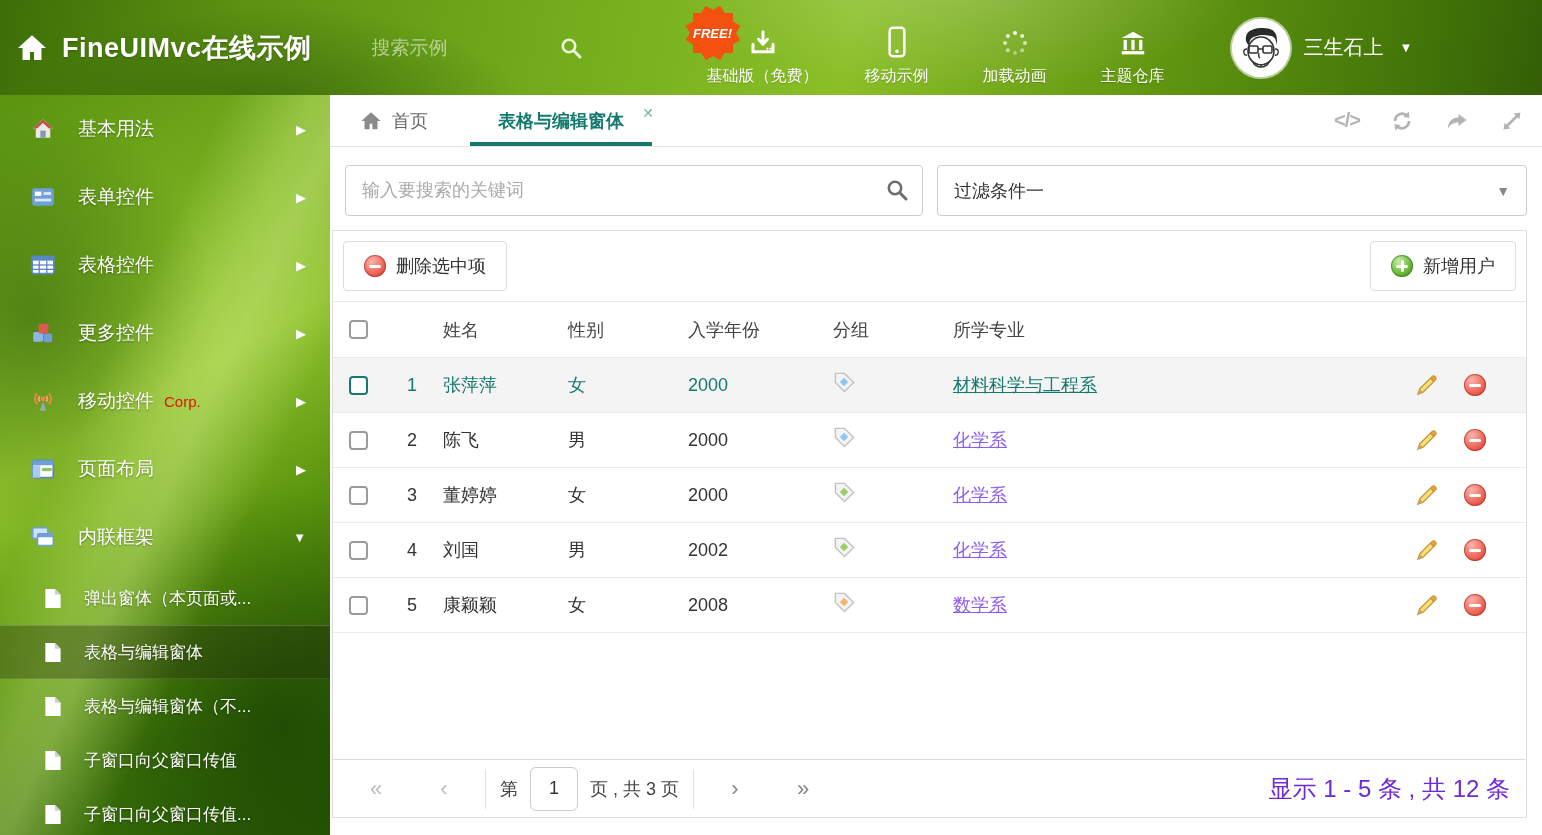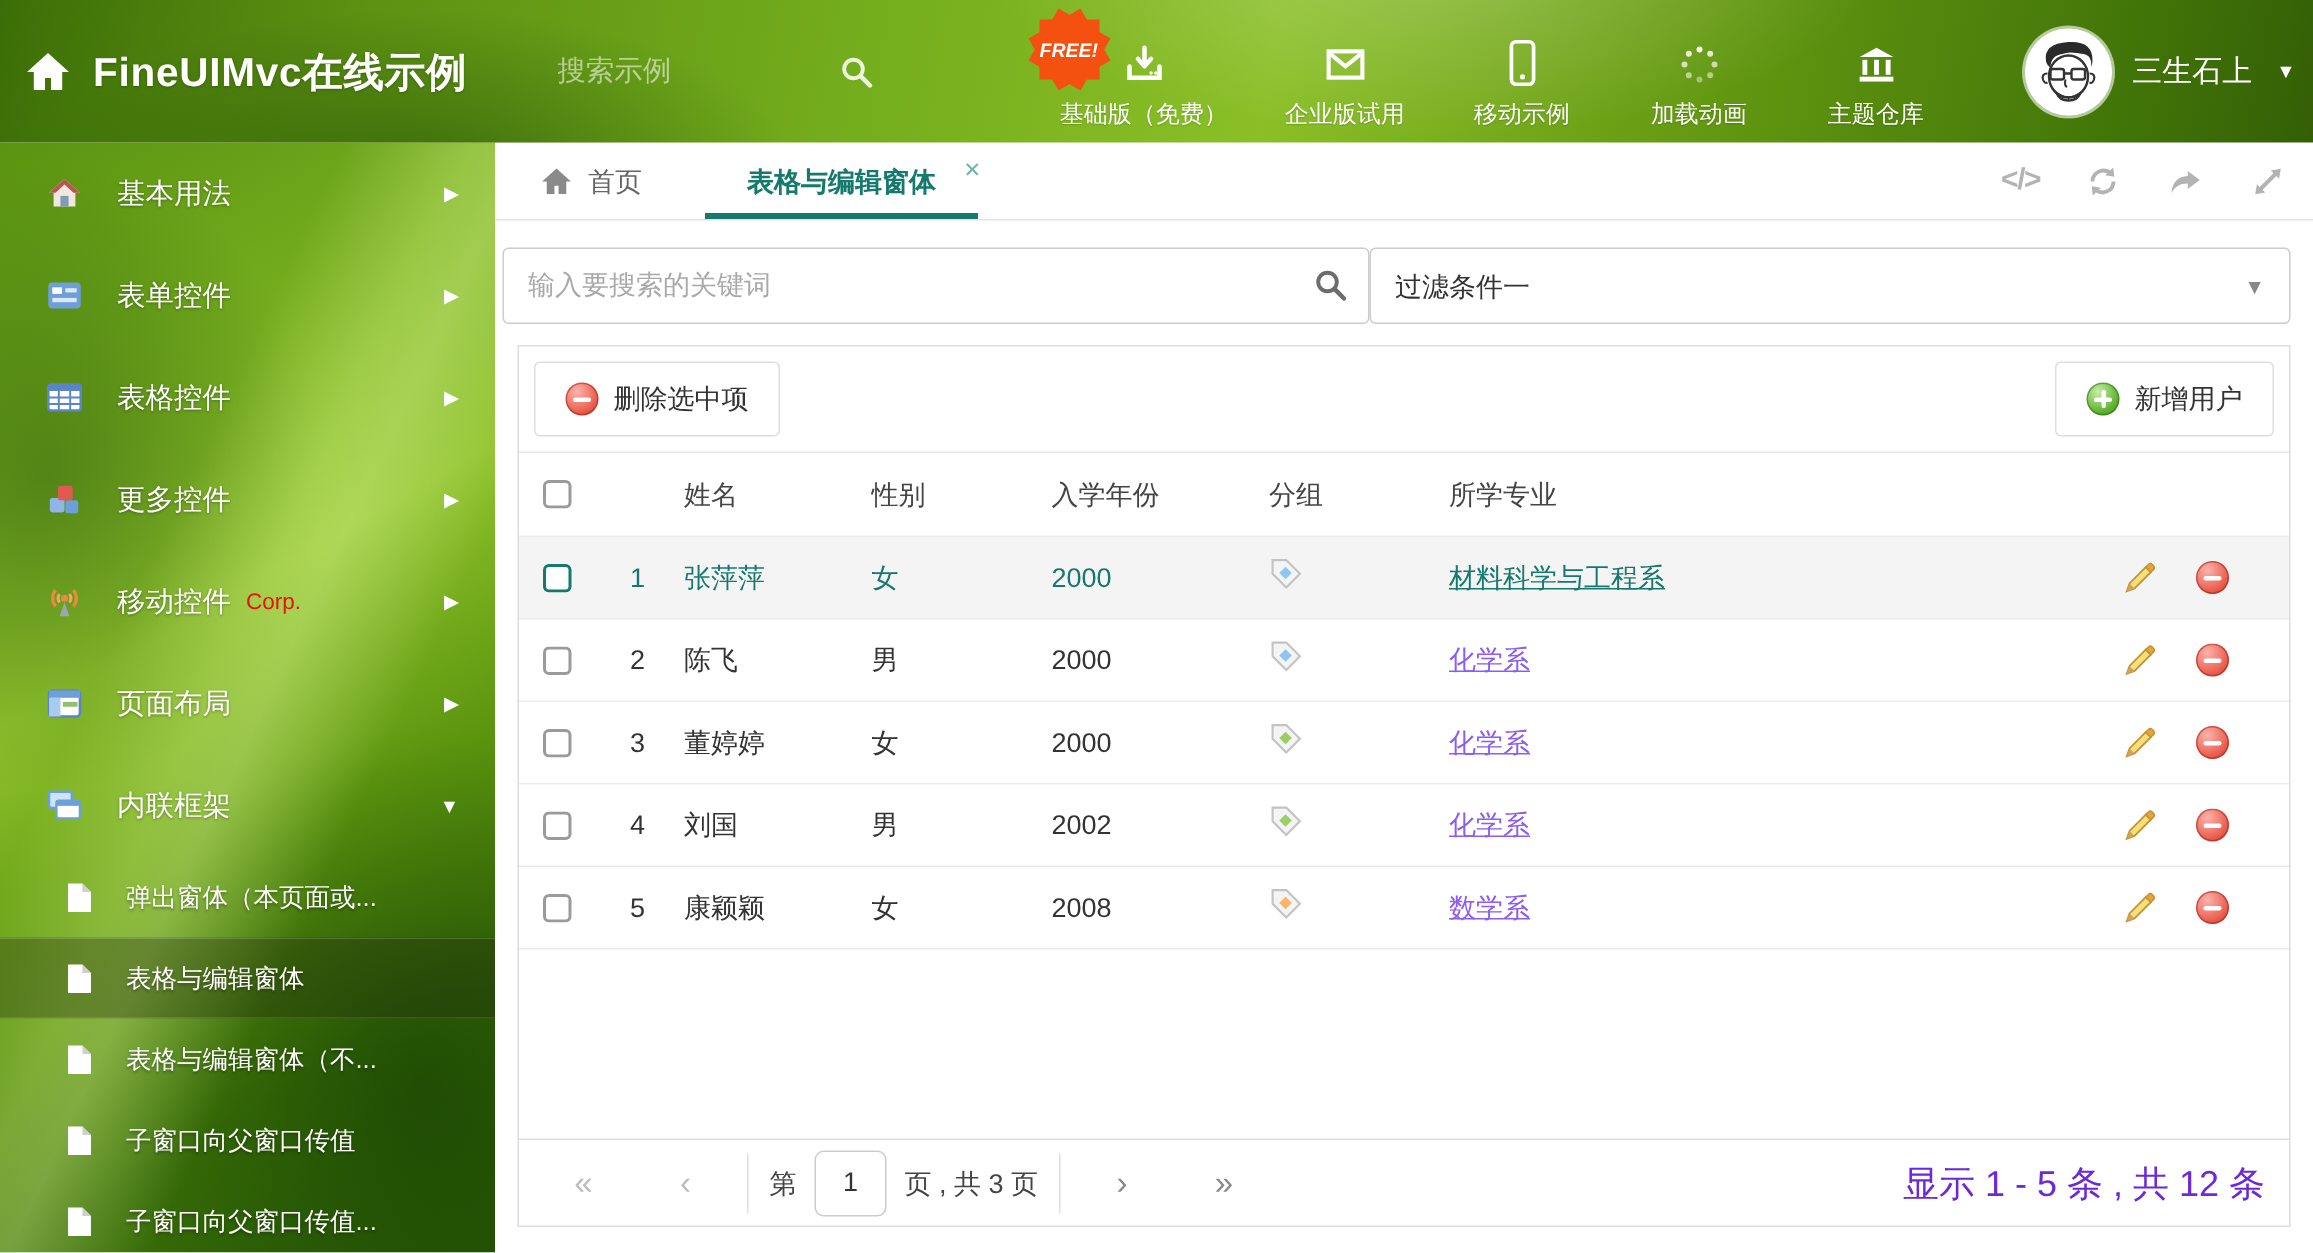--- a/index.html
+++ b/index.html
@@ -69,31 +69,31 @@
   .tab { display:flex; align-items:center; gap:10px; position:relative; cursor:pointer; }
   .tab-home { color:#666; font-size:18px; }
   .tab-home .th-icon { width:22px; height:22px; }
   .tab-active { margin-left:56px; color:#15796d; font-size:18px; font-weight:bold; padding:0 14px; }
   .tab-active::after { content:""; position:absolute; left:-14px; right:-14px; bottom:0; height:4px; background:#15796d; }
   .tab-close { position:absolute; top:10px; right:-16px; font-size:14px; font-weight:bold; color:#74b3aa; cursor:pointer; }
   .tab-tools { margin-left:auto; display:flex; align-items:center; gap:30px; color:#b3b3b3; }
   .tool-code { font-size:20px; font-weight:bold; letter-spacing:-1px; cursor:pointer; }
   .tab-tools svg { cursor:pointer; }
 
-  .filter-row { display:flex; padding:18px 15px 12px 5px; }
+  .filter-row { display:flex; gap:14px; padding:18px 15px 12px 15px; }
   .search-wrap { position:relative; flex:0 0 578px; }
   .search-wrap input { width:100%; height:51px; border:1px solid #ccc; border-radius:4px;
     font-size:18px; padding:0 48px 0 16px; color:#333; outline:none; font-family:inherit; }
   .search-wrap input::placeholder { color:#a9a9a9; }
   .search-wrap .mag { position:absolute; right:14px; top:13px; width:24px; height:24px; }
   .dropdown { flex:1; height:51px; border:1px solid #ccc; border-radius:4px; display:flex;
     align-items:center; padding:0 16px; font-size:18px; color:#333; cursor:pointer; background:#fff; }
   .dd-caret { margin-left:auto; color:#888; font-size:14px; }
 
-  .grid-panel { flex:1; margin:2px 15px 17px 15px; border:1px solid #ddd; display:flex; flex-direction:column; overflow:hidden; }
+  .grid-panel { flex:1; margin:2px 15px 17px 2px; border:1px solid #ddd; display:flex; flex-direction:column; overflow:hidden; }
   .grid-toolbar { display:flex; align-items:center; padding:10px 10px; }
   .btn { height:50px; display:inline-flex; align-items:center; gap:10px; padding:0 20px;
     border:1px solid #ddd; border-radius:4px; background:#fff; font-size:18px; color:#333;
     cursor:pointer; font-family:inherit; }
   .btn-add { margin-left:auto; }
   .icon-minus, .icon-plus { width:22px; height:22px; border-radius:50%; position:relative; flex:0 0 22px; }
   .icon-minus { background:radial-gradient(circle at 35% 28%, #fbb4ad, #ee6a5c 55%, #d7392a 95%); box-shadow:inset 0 0 0 1px rgba(160,30,20,.5); }
   .icon-minus::after { content:""; position:absolute; left:5px; top:9.5px; width:12px; height:3px; background:#fff; border-radius:2px; }
   .icon-plus { background:radial-gradient(circle at 35% 28%, #c9ecaa, #6cbb3f 55%, #3f9218 95%); box-shadow:inset 0 0 0 1px rgba(40,110,10,.5); }
   .icon-plus::after { content:""; position:absolute; left:5px; top:9.5px; width:12px; height:3px; background:#fff; border-radius:2px; }
@@ -161,29 +161,20 @@
         </div>
         <div class="nicon">
           <svg width="30" height="30" viewBox="0 0 24 24">
             <path d="M12 3 v9 M8.5 9 l3.5 4 3.5-4" fill="none" stroke="#fff" stroke-width="2.4" stroke-linecap="round" stroke-linejoin="round"></path>
             <path d="M4 13 v6 h16 v-6" fill="none" stroke="#fff" stroke-width="2.4" stroke-linecap="round"></path>
             <circle cx="15.5" cy="16.5" r="0.9" fill="#fff"></circle>
               <circle cx="18" cy="16.5" r="0.9" fill="#fff"></circle>
           </svg>
         </div>
         <div class="nlabel">基础版（免费）</div>
-      </div>
-      <div class="nav-item">
-        <div class="nicon">
-          <svg width="32" height="30" viewBox="0 0 24 24">
-            <rect x="3" y="5" width="18" height="14" fill="none" stroke="#fff" stroke-width="2.2"></rect>
-            <path d="M4 6.5 L12 13 L20 6.5" fill="none" stroke="#fff" stroke-width="2.2"></path>
-          </svg>
-        </div>
-        <div class="nlabel">企业版试用</div>
       </div>
       <div class="nav-item">
         <div class="nicon">
           <svg width="22" height="32" viewBox="0 0 16 26">
             <rect x="2" y="1.5" width="12" height="23" rx="2.5" fill="none" stroke="#fff" stroke-width="2"></rect>
             <circle cx="8" cy="20.5" r="1.4" fill="#fff"></circle>
           </svg>
         </div>
         <div class="nlabel">移动示例</div>
       </div>

